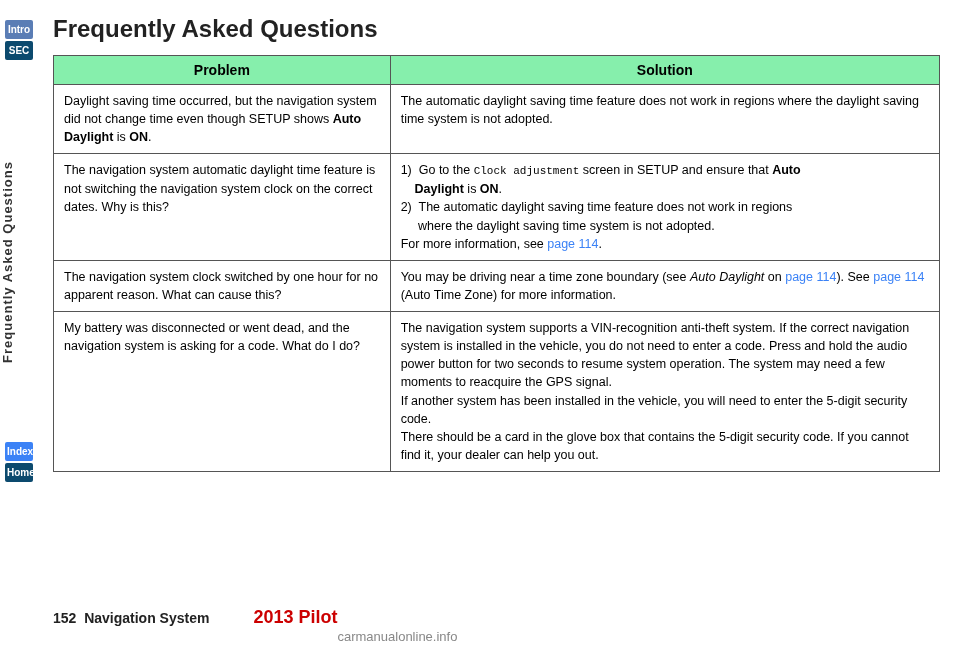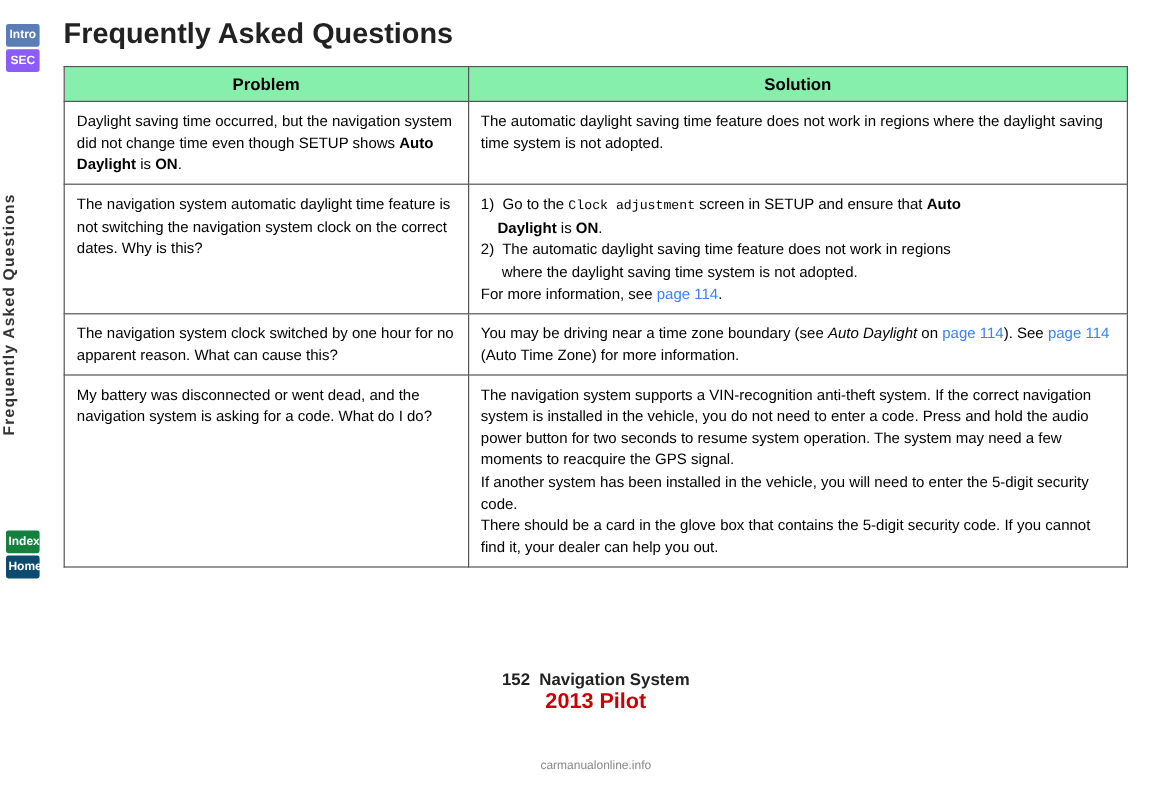--- a/index.html
+++ b/index.html
@@ -37,21 +37,21 @@
       border-radius: 2px;
       margin-bottom: 2px;
     }
 
     .sidebar-tab.intro {
       background: #5a7db5;
       margin-top: 20px;
     }
 
     .sidebar-tab.sec {
-      background: #8b5cf6;
+      background: #0c4a6e;
     }
 
     .sidebar-vertical-text {
       position: absolute;
       top: 50%;
       left: 0;
       width: 36px;
       transform: translateY(-50%);
       writing-mode: vertical-rl;
       text-orientation: mixed;
@@ -68,21 +68,21 @@
       position: absolute;
       bottom: 40px;
       left: 0;
       width: 38px;
       display: flex;
       flex-direction: column;
       align-items: center;
     }
 
     .sidebar-tab.index {
-      background: #15803d;
+      background: #3b82f6;
       margin-bottom: 2px;
     }
 
     .sidebar-tab.home {
       background: #0c4a6e;
     }
 
     
     .main-content {
       position: absolute;
@@ -159,40 +159,40 @@
       color: #3b82f6;
     }
 
     
     .footer {
       position: absolute;
       bottom: 10px;
       left: 38px;
       right: 0;
       display: flex;
-      justify-content: flex-end;
+      justify-content: flex-start;
       align-items: center;
       padding: 0 20px 0 15px;
-      flex-direction: column;
     }
 
     .footer-left {
       font-size: 14px;
       font-weight: bold;
       color: #222;
     }
 
     .footer-center {
       font-size: 18px;
       font-weight: bold;
       color: #cc0000;
+      margin-left: 44px;
     }
 
     .footer-right {
-      font-size: 10px;
+      font-size: 13px;
       color: #888;
       margin-top: 38px;
     }
 
     .sidebar-label-container {
       position: absolute;
       top: 80px;
       left: 0;
       width: 36px;
       bottom: 80px;

